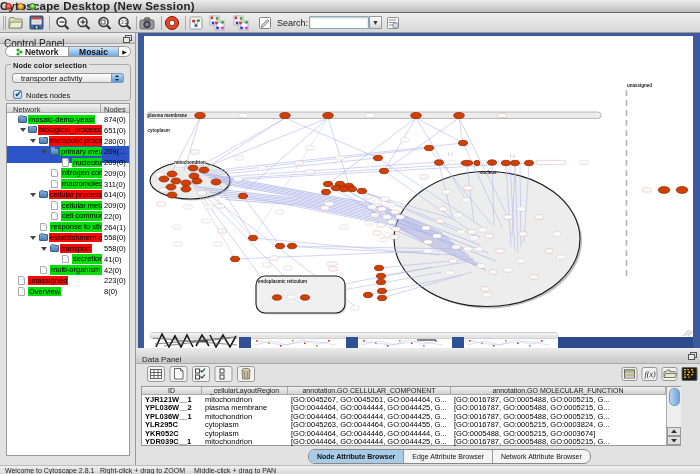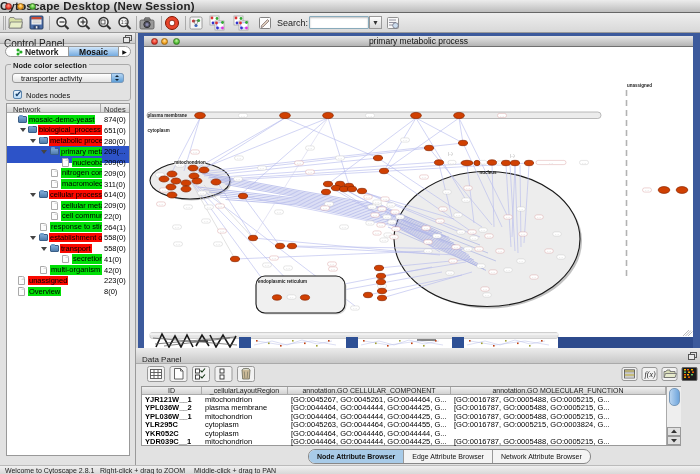--- a/index.html
+++ b/index.html
@@ -328,26 +328,20 @@
           </div>
         </div>
     </div>
   </div>
 
   <div id="desk" class="abs">
     <div class="abs" style="left:0;top:0;width:2px;height:315px;background:#d8d8d8"></div>
       <div class="bluebar" style="left:2px;top:0;width:562px;height:3px"></div>
     <div class="bluebar" style="left:2px;top:3px;width:6px;height:312px"></div>
     <div class="bluebar" style="left:557px;top:3px;width:7px;height:312px"></div>
-    <div id="ititle" class="abs">
-      <div class="ilight lr" style="left:6.5px"></div>
-        <div class="ilight lo" style="left:17px"></div>
-        <div class="ilight lg" style="left:28.5px"></div>
-      <div class="title">primary metabolic process</div>
-    </div>
     <div id="canvas" class="abs">
       <svg id="net" width="549" height="283" style="position:absolute;left:0;top:0">
           <ellipse cx="345" cy="194" rx="93" ry="67.5" fill="#c2c2c2"></ellipse>
           <ellipse cx="343" cy="192" rx="93" ry="67.5" fill="#ededed" stroke="#1a1a1a" stroke-width="1.1"></ellipse>
           <rect x="3" y="65" width="454" height="6.5" rx="3.2" fill="#ececec" stroke="#aaa" stroke-width="0.8"></rect>
           <ellipse cx="47.5" cy="135" rx="40" ry="18.5" fill="#c8c8c8"></ellipse>
           <ellipse cx="46" cy="133.5" rx="40" ry="18.5" fill="#ececec" stroke="#1a1a1a" stroke-width="1.1"></ellipse>
           <line x1="482.5" y1="43" x2="482.5" y2="233" stroke="#b2b2b2" stroke-width="1.6" stroke-dasharray="6,4"></line>
           <text x="483" y="40" font-size="4.5" font-weight="bold" fill="#222" font-family="Liberation Sans">unassigned</text>
           <polyline points="54,125 152,143 237,158 298,186" fill="none" stroke="#969ee0" stroke-width="0.6"></polyline>
@@ -832,20 +826,21 @@
           <div class="drow" style="top:34.2px">
             <div style="left:3px;width:56px"><b>YLR295C</b></div>
             <div style="left:63px;width:82px">cytoplasm</div>
             <div style="left:149px;width:159px">[GO:0045263, GO:0044464, GO:0044455, G...</div>
             <div style="left:312px;width:210px">[GO:0016787, GO:0005215, GO:0003824, G...</div>
           </div>
           <div class="drow" style="top:42.6px">
             <div style="left:3px;width:56px"><b>YKR052C</b></div>
             <div style="left:63px;width:82px">cytoplasm</div>
             <div style="left:149px;width:159px">[GO:0044464, GO:0044446, GO:0044444, G...</div>
+            <div style="left:312px;width:210px">[GO:0005488, GO:0005215, GO:0003674]</div>
           </div>
           <div class="drow" style="top:51px">
             <div style="left:3px;width:56px"><b>YDR039C__1</b></div>
             <div style="left:63px;width:82px">mitochondrion</div>
             <div style="left:149px;width:159px">[GO:0044464, GO:0044444, GO:0044425, G...</div>
             <div style="left:312px;width:210px">[GO:0016787, GO:0005488, GO:0005215, G...</div>
           </div>
         </div>
       <div id="dscroll" class="abs">
         <div id="dthumb"></div>

